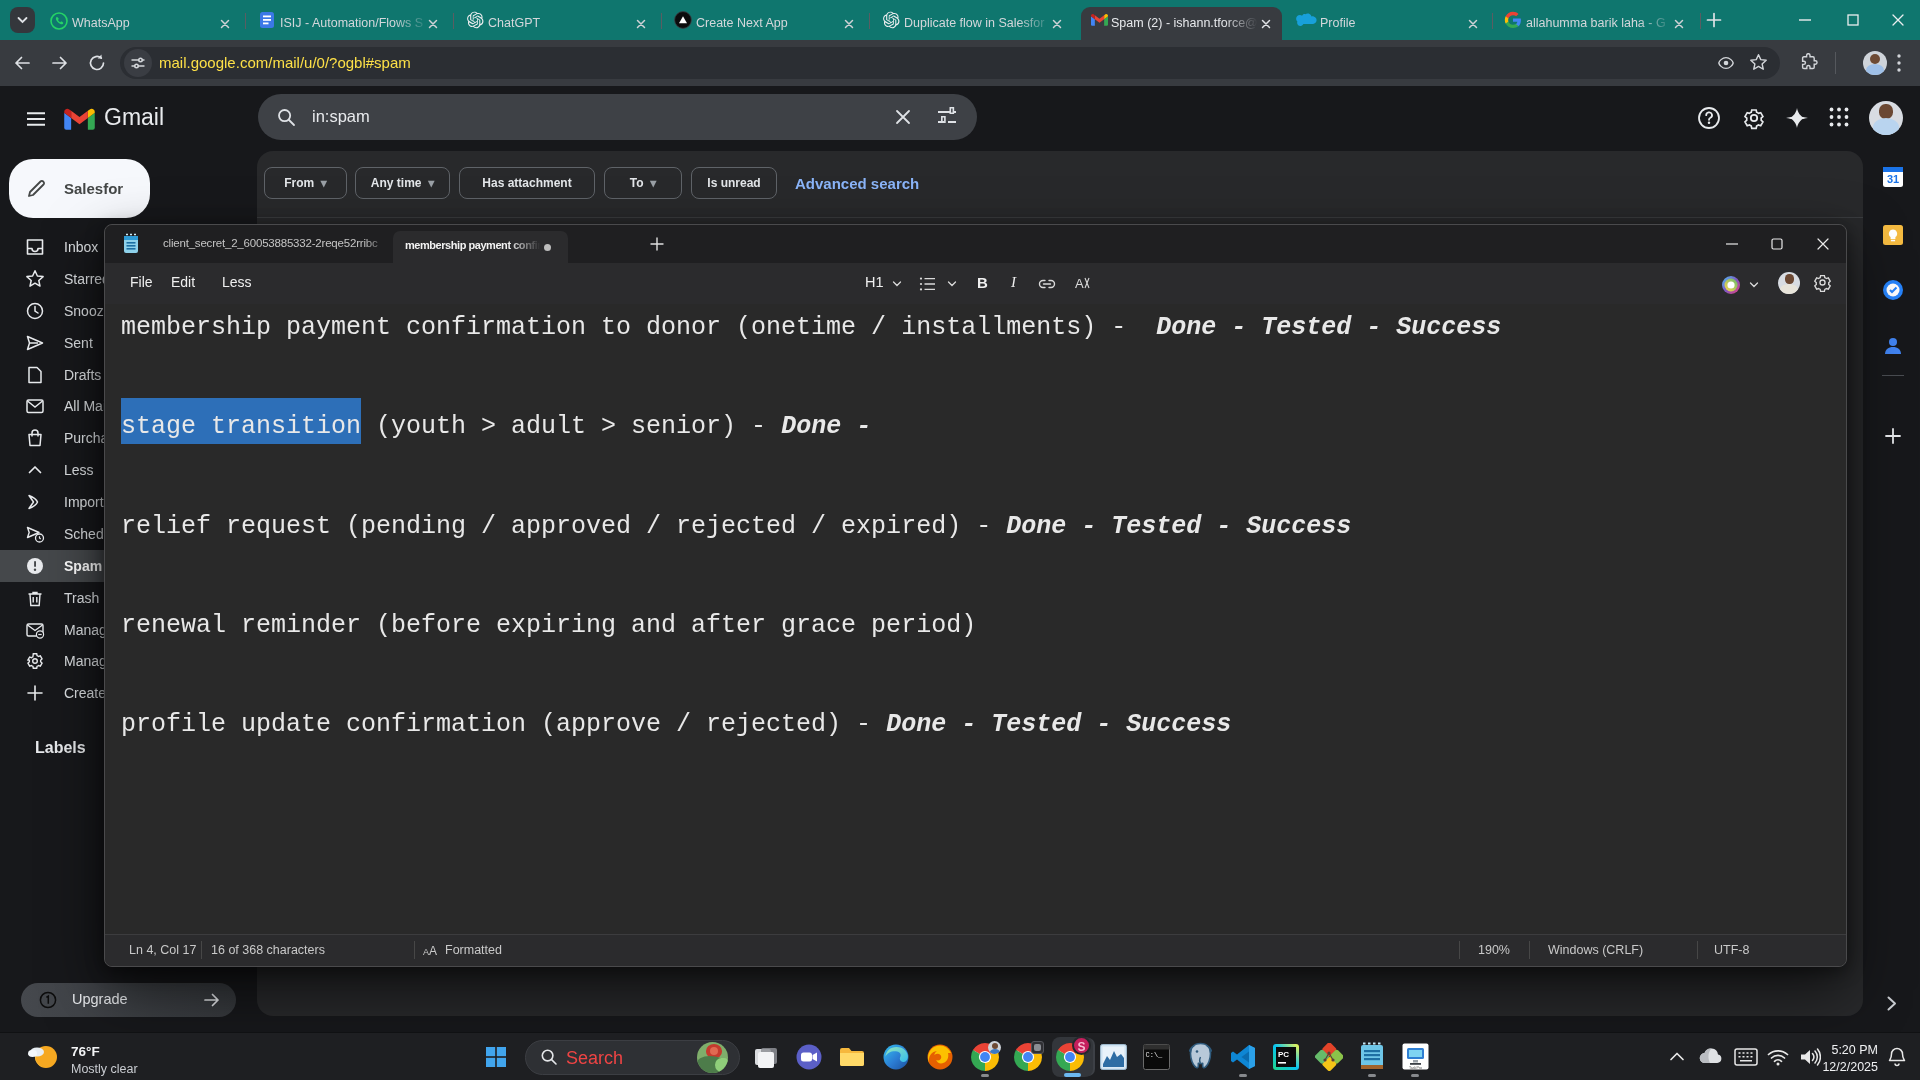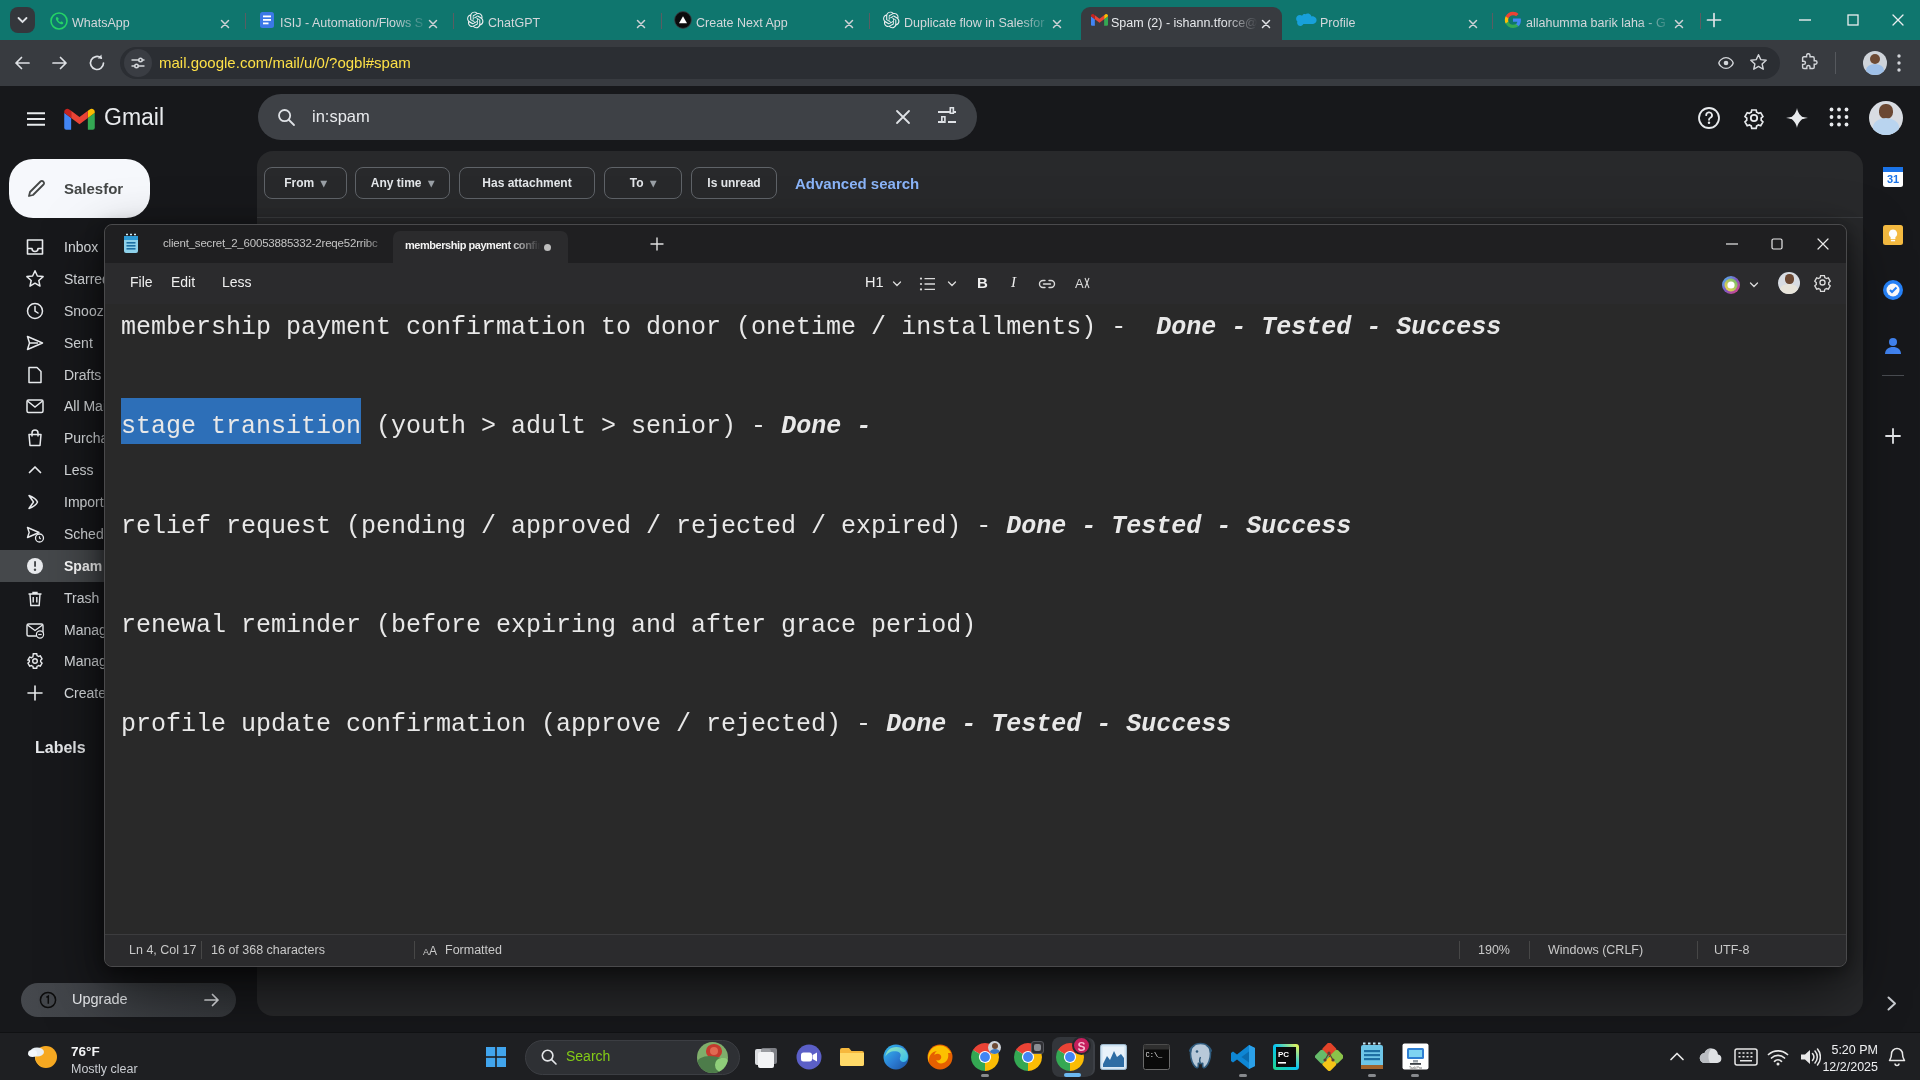--- a/index.html
+++ b/index.html
@@ -568,21 +568,21 @@
       <rect x="10.8" y="0" width="9.2" height="9.2" fill="#41a5ee"></rect>
       <rect x="0" y="10.8" width="9.2" height="9.2" fill="#41a5ee"></rect>
       <rect x="10.8" y="10.8" width="9.2" height="9.2" fill="#41a5ee"></rect>
     </svg>
   
   <div class="abs" style="left:525px;top:7px;width:215px;height:35px;background:#2e3034;border:1px solid #3c3e43;border-radius:18px;"></div>
   <svg class="abs" style="left:540px;top:15px" width="18" height="18" viewBox="0 0 18 18">
       <circle cx="7.6" cy="7.6" r="5.3" fill="none" stroke="#e4e6e9" stroke-width="1.6"></circle>
       <path d="M11.6 11.6 L16 16" stroke="#e4e6e9" stroke-width="1.6" stroke-linecap="round"></path>
     </svg>
-  <div class="abs" style="left:566px;top:15px;font-size:14px;color:#84cc16;">Search</div>
+  <div class="abs" style="left:566px;top:15px;font-size:18px;color:#ef4444;">Search</div>
   <div class="abs" style="left:697px;top:9px;width:31px;height:31px;border-radius:50%;overflow:hidden;background:#7fae6b;">
     <div class="abs" style="left:9px;top:2px;width:16px;height:14px;background:#c43b2e;border-radius:50% 50% 45% 45%;"></div>
     <div class="abs" style="left:13px;top:5px;width:8px;height:8px;background:#e06a52;border-radius:50%;"></div>
     <div class="abs" style="left:0px;top:14px;width:31px;height:18px;background:#4d7c4a;border-radius:40% 60% 0 0;"></div>
     <div class="abs" style="left:18px;top:16px;width:13px;height:14px;background:#8fce7a;border-radius:50% 30% 0 50%;"></div>
   </div>
   
   <svg class="abs" style="left:752px;top:10px" width="28" height="28" viewBox="0 0 28 28">
       <rect x="3" y="6" width="16" height="16" rx="2" fill="#d9dbde"></rect>
       <rect x="9" y="5" width="16" height="16" rx="2" fill="#8e9196" opacity="0.85"></rect>

